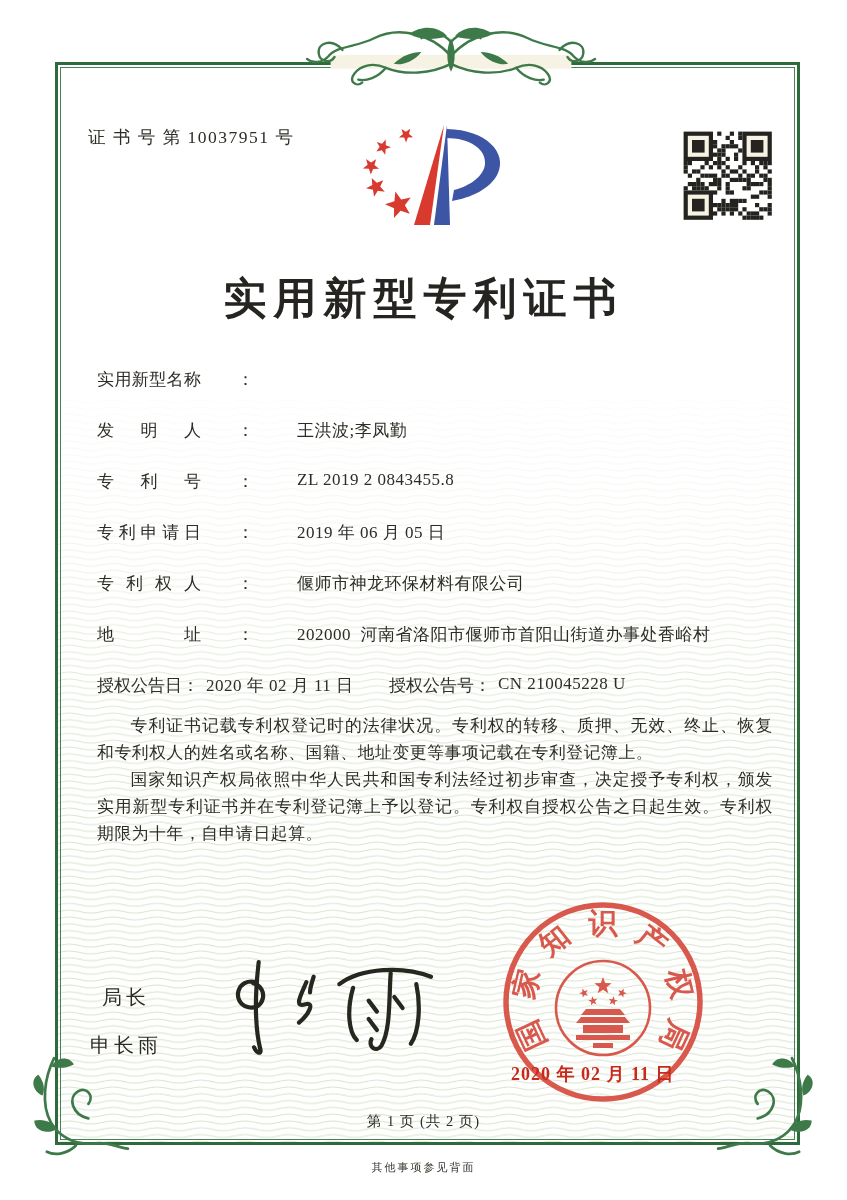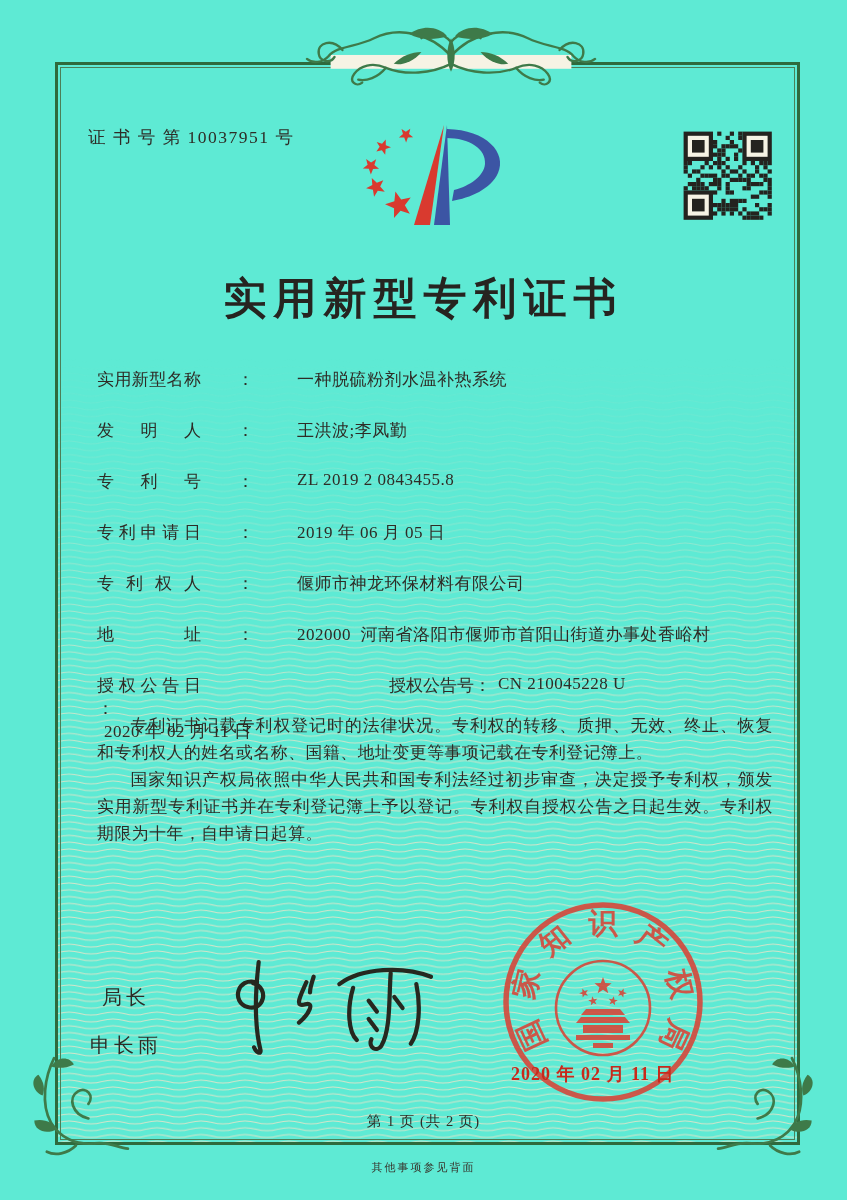--- a/index.html
+++ b/index.html
@@ -1,18 +1,18 @@
 <!DOCTYPE html>
 <html><head>
 <meta charset="utf-8">
 <style>
   html,body { margin:0; padding:0; background:#e9e6d8; }
   .page {
     position:relative; width:847px; height:1200px; margin:0 auto;
-    background:#5eead4; overflow:hidden;
+    background:#ffffff; overflow:hidden;
     font-family:"Liberation Serif","DejaVu Serif",serif; color:#2e2c26;
   }
   
   .border-outer { position:absolute; left:55px; top:62px; right:47px; bottom:55px;
     border:3px solid #2f6a3d; }
   .border-inner { position:absolute; inset:2px; border:1px solid #4b7f57; }
   .guilloche { position:absolute; left:58px; top:65px; width:742px; height:1080px; pointer-events:none; }
   .orn-top { position:absolute; left:303px; top:12px; width:296px; height:80px; }
   .orn-bl  { position:absolute; left:26px;  top:1054px; width:104px; height:104px; }
   .orn-br  { position:absolute; left:716px; top:1054px; width:104px; height:104px; }
@@ -21,21 +21,21 @@
   .logo { position:absolute; left:352px; top:121px; width:162px; height:110px; }
   .qr   { position:absolute; left:681px; top:129px; width:94px; height:94px; }
   .title { position:absolute; left:0; right:0; top:258px; margin:12px; text-align:center;
     font-size:43px; font-weight:bold; letter-spacing:7px; color:#262420; }
   
   .fields { position:absolute; left:97px; top:368px; width:678px; font-size:17px; }
   .frow { display:flex; align-items:flex-start; height:21px; margin-bottom:30px; white-space:pre;gap:36px; }
   .flabel { display:inline-block; width:104px; text-align:justify; text-align-last:justify; }
   .fvalue { margin-left:7px; letter-spacing:0.5px; }
   .pair { display:flex; white-space:pre; }
-  .pair1 { width:256px;flex-direction:column; }
+  .pair1 { width:256px; }
   
   .body-text { position:absolute; left:97px; top:712px; width:676px;
     font-size:16.8px; line-height:27px; text-align:justify; }
   .body-text p { margin:0; text-indent:2em; letter-spacing:0.6px; }
   
   .officer { position:absolute; left:90px; top:984px; font-size:20px; letter-spacing:4px; }
   .officer .o-line { margin-bottom:21px;text-align:center; }
   .signature { position:absolute; left:222px; top:950px; width:220px; height:115px; }
   .seal { position:absolute; left:497px; top:896px; width:212px; height:212px; opacity:0.9; }
   .seal-date { position:absolute; left:511px; top:1062px; font-size:18px; color:#c8291b;
@@ -277,21 +277,21 @@
         <rect x="69.8" y="86.6" width="4.2" height="4.2" fill="#24231f"></rect>
         <rect x="74" y="86.6" width="4.2" height="4.2" fill="#24231f"></rect>
         <rect x="78.2" y="86.6" width="4.2" height="4.2" fill="#24231f"></rect>
       </g>
   </svg>
 
   <h1 class="title">实用新型专利证书</h1>
 
   <div class="fields">
     <div class="frow">
-      <span class="flabel">实用新型名称</span><span>：</span><span class="fvalue">一种脱硫粉剂水温补热系统</span>
+      <span class="flabel">实用新型名称</span><span>：</span>
     </div>
     <div class="frow">
       <span class="flabel">发明人</span><span>：</span><span class="fvalue">王洪波;李凤勤</span>
     </div>
     <div class="frow">
       <span class="flabel">专利号</span><span>：</span><span class="fvalue">ZL 2019 2 0843455.8</span>
     </div>
     <div class="frow">
       <span class="flabel">专利申请日</span><span>：</span><span class="fvalue">2019 年 06 月 05 日</span>
     </div>

